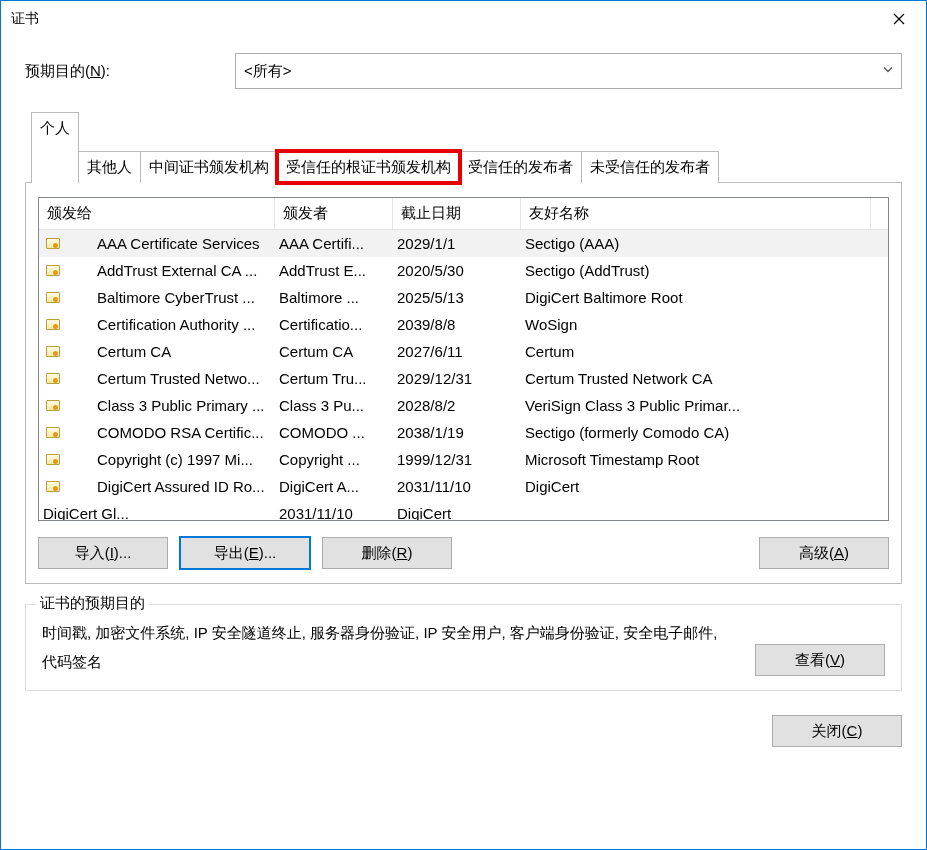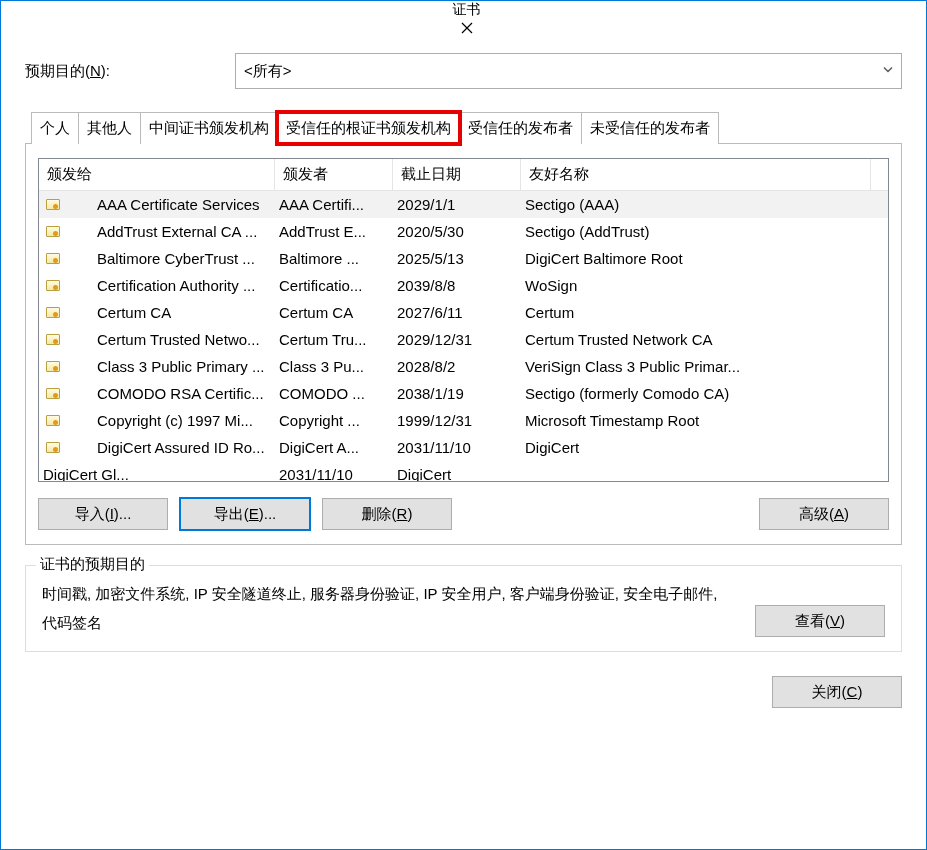--- a/index.html
+++ b/index.html
@@ -1,31 +1,31 @@
 <!DOCTYPE html>
 <html><head>
 <meta charset="utf-8">
 <style>
 * { box-sizing: border-box; font-family: "Microsoft YaHei", "Segoe UI", Tahoma, sans-serif; font-size: 15px; }
 body { margin: 0; background: #fff; width: 927px; height: 850px; overflow: hidden; border: 1px solid #0078d7; }
-.titlebar { height: 36px; display: flex; align-items: center; padding: 0 4px 0 10px; color: #000; flex-direction: column; }
+.titlebar { height: 36px; display: flex; align-items: center; padding: 0 4px 0 10px; color: #000; }
 .titlebar .title { flex: 1; font-size: 14px; }
 .titlebar .close { width: 46px; height: 32px; display: flex; align-items: center; justify-content: center; font-size: 16px; cursor: pointer; }
 .content { padding: 16px 24px 8px 24px; }
 .purpose-row { display: flex; align-items: center; margin-bottom: 22px; }
 .purpose-row label { width: 210px; font-size: 15px; }
 .select-wrap { flex: 1; position: relative; }
 .select-wrap .sel { width: 100%; height: 36px; border: 1px solid #adadad; background: #fff; padding: 2px 8px; display: flex; align-items: center; cursor: pointer; }
 .select-wrap .chev { position: absolute; right: 8px; top: 50%; transform: translateY(-50%); font-size: 12px; color: #555; pointer-events: none; }
 .tabs { display: flex; border-bottom: 1px solid #bbb; position: relative; }
 .tab { padding: 6px 8px 5px 8px; border: 1px solid #bbb; border-bottom: none; background: #fff; margin-right: 0; position: relative; top: 1px; cursor: pointer; font-size: 15px; white-space: nowrap; }
 .tab:not(.active) { background: #fff; }
 .tab.active { background: #fff; top: 1px; border-bottom: 1px solid #fff; }
 .tab.highlight-box { outline: 4px solid #e60000; outline-offset: -2px; z-index: 2; }
-.tabs .tab + .tab { margin-left: -1px; }
+.tabs .tab + .tab { margin-left: -1px; margin-top: 39px; }
 .tabs .tab:first-child { margin-left: 6px; }
 .panel { border: 1px solid #bbb; border-top: none; padding: 14px 12px 14px 12px; }
 .listwrap { border: 1px solid #828790; position: relative; }
 .listhdr { display: grid; grid-template-columns: 236px 118px 128px 1fr 17px; background: #fff; }
 .listhdr .h { padding: 6px 8px; font-size: 15px; color: #000; background: #fff; border-right: 1px solid #e5e5e5; border-bottom: 1px solid #e5e5e5; }
 .listhdr .h:last-child { border-right: none; }
 .listbody { height: 290px; overflow-y: scroll; }
 .row { display: grid; grid-template-columns: 236px 118px 128px 1fr; padding: 3px 0; cursor: pointer; }
 .row.selected { background: #f2f2f2; }
 .row .cell { padding: 2px 6px 2px 4px; white-space: nowrap; overflow: hidden; text-overflow: ellipsis; font-size: 15px; gap: 32px; }

